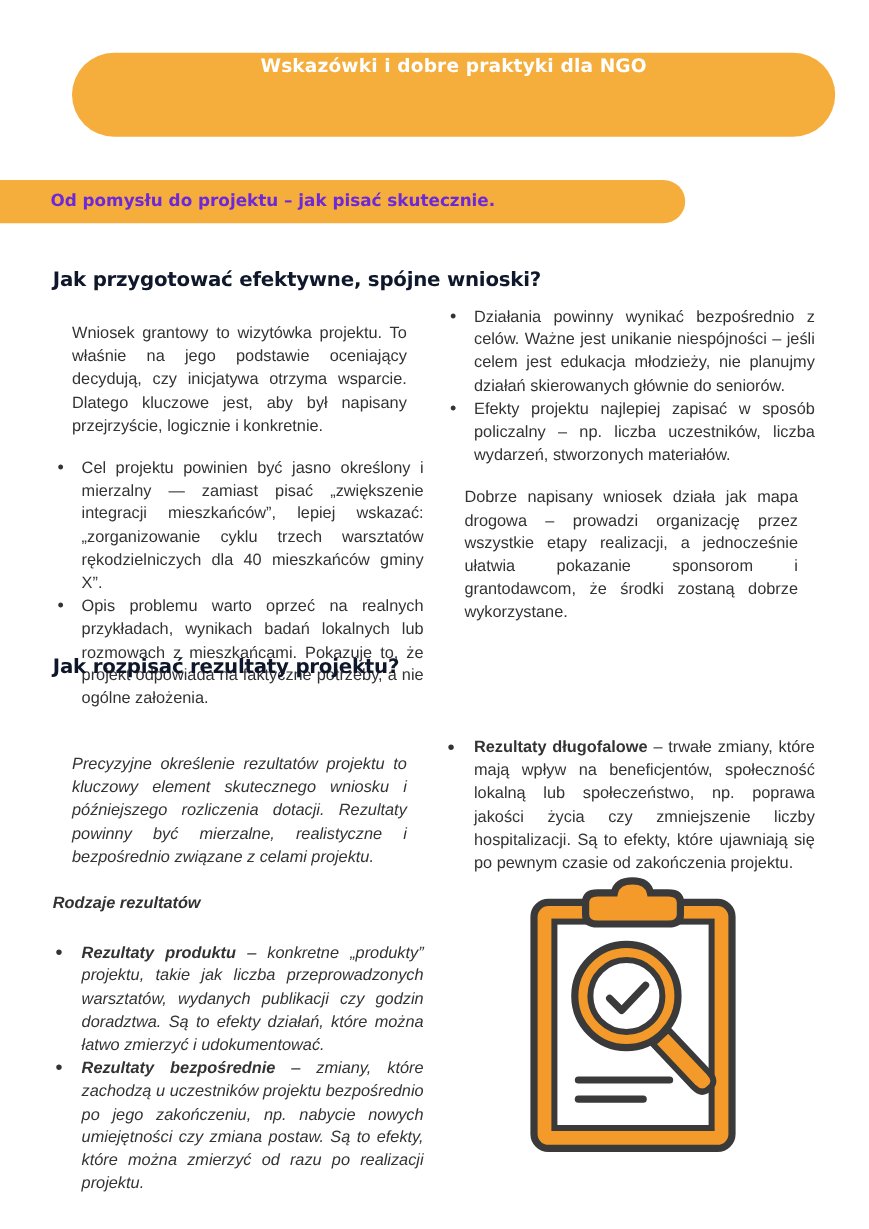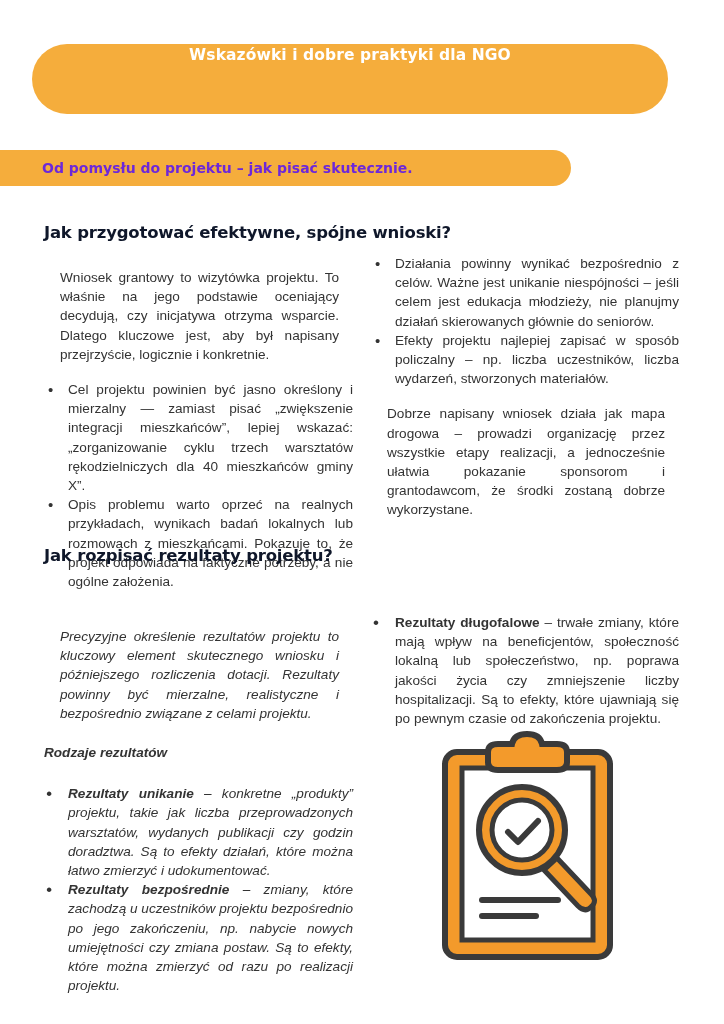--- a/index.html
+++ b/index.html
@@ -1,18 +1,18 @@
 <!DOCTYPE html>
 <html><head>
 <meta charset="utf-8">
 <style>
   html, body { margin: 0; padding: 0; background: #ffffff; }
   body { width: 724px; height: 1024px; position: relative; overflow: hidden;
          font-family: "Liberation Sans", "DejaVu Sans", sans-serif; color: #333333; }
-  .header-pill { position: absolute; left: 32px; top: 44px; width: 636px; height: 70px;
+  .header-pill { position: absolute; left: 60px; top: 44px; width: 636px; height: 70px;
                  background: #f5ad3c; border-radius: 35px; display: flex; flex-direction: column;
                  align-items: center; justify-content: flex-start; }
   .header-pill span { color: #ffffff; font-weight: bold; font-size: 15.5px; line-height: 22px;
                       font-family: "DejaVu Sans", sans-serif; letter-spacing: 0.1px; }
   .section-bar { position: absolute; left: 0; top: 150px; width: 571px; height: 36px;
                  background: #f5ad3c; border-radius: 0 18px 18px 0; display: flex; align-items: center; }
   .section-bar span { color: #6d28d9; font-weight: bold; font-size: 14px; padding-left: 42px;
                       font-family: "DejaVu Sans", sans-serif; }
   .h2 { position: absolute; left: 44px; color: #0f172a; font-weight: bold; font-size: 16.5px;
         font-family: "DejaVu Sans", sans-serif; letter-spacing: -0.2px; }
@@ -54,21 +54,21 @@
   </ul>
   <p>Dobrze napisany wniosek działa jak mapa drogowa – prowadzi organizację przez wszystkie etapy realizacji, a jednocześnie ułatwia pokazanie sponsorom i grantodawcom, że środki zostaną dobrze wykorzystane.</p>
 </div>
 
 <div class="h2" style="top:546px;">Jak rozpisać rezultaty projektu?</div>
 
 <div class="col" style="left:44px; top:611px; width:311px;font-style:italic;">
   <p>Precyzyjne określenie rezultatów projektu to kluczowy element skutecznego wniosku i późniejszego rozliczenia dotacji. Rezultaty powinny być mierzalne, realistyczne i bezpośrednio związane z celami projektu.</p>
   <p class="subhead">Rodzaje rezultatów</p>
   <ul>
-    <li class="big-bullet"><b>Rezultaty unikanie</b><span> – konkretne „produkty” projektu, takie jak liczba przeprowadzonych warsztatów, wydanych publikacji czy godzin doradztwa. Są to efekty działań, które można łatwo zmierzyć i udokumentować.</span></li>
+    <li class="big-bullet"><b>Rezultaty produktu</b><span> – konkretne „produkty” projektu, takie jak liczba przeprowadzonych warsztatów, wydanych publikacji czy godzin doradztwa. Są to efekty działań, które można łatwo zmierzyć i udokumentować.</span></li>
     <li class="big-bullet"><b>Rezultaty bezpośrednie</b><span> – zmiany, które zachodzą u uczestników projektu bezpośrednio po jego zakończeniu, np. nabycie nowych umiejętności czy zmiana postaw. Są to efekty, które można zmierzyć od razu po realizacji projektu.</span></li>
   </ul>
 </div>
 
 <div class="col" style="left:371px; top:611px; width:310px;">
   <ul>
     <li class="big-bullet"><b>Rezultaty długofalowe</b><span> – trwałe zmiany, które mają wpływ na beneficjentów, społeczność lokalną lub społeczeństwo, np. poprawa jakości życia czy zmniejszenie liczby hospitalizacji. Są to efekty, które ujawniają się po pewnym czasie od zakończenia projektu.</span></li>
   </ul>
 </div>
 

